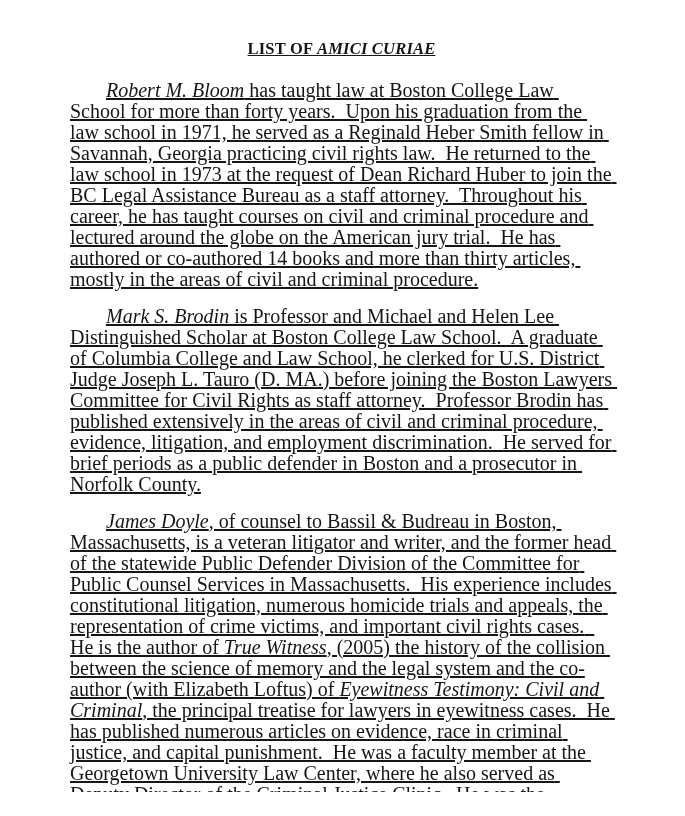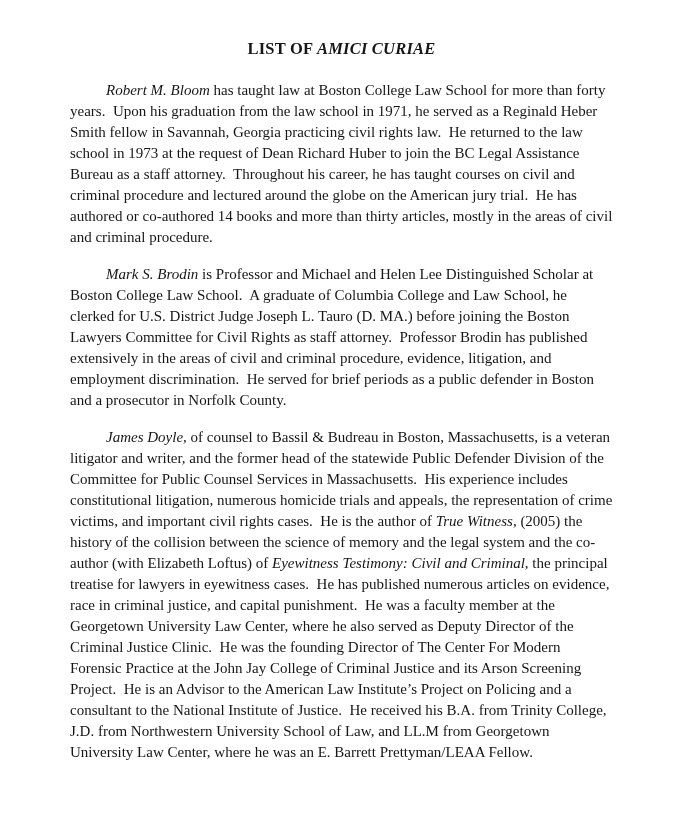--- a/index.html
+++ b/index.html
@@ -10,31 +10,32 @@
   .page {
     position: relative;
     width: 685px;
     height: 792px;
     background: #ffffff;
     overflow: hidden;
     font-family: "Liberation Serif", "DejaVu Serif", serif;
     color: #161616;
     box-sizing: border-box;
     padding: 38px 72px 0 70px;
+    text-decoration: underline;
   }
   .doc-title {
     text-align: center;
     font-size: 16.5px;
     line-height: 21px;
     font-weight: bold;
     margin: 0 0 21px 0;
     letter-spacing: 0.2px;
   }
   .doc-body p {
-    font-size: 15px;
+    font-size: 20px;
     line-height: 21px;
     margin: 16px 0 16px 0;
     text-indent: 36px;
     text-align: left;
     white-space: pre-wrap;
   }
   .run { font-style: normal; font-weight: inherit; }
   .run.italic { font-style: italic; }
   .run.bold { font-weight: bold; }
 </style>

